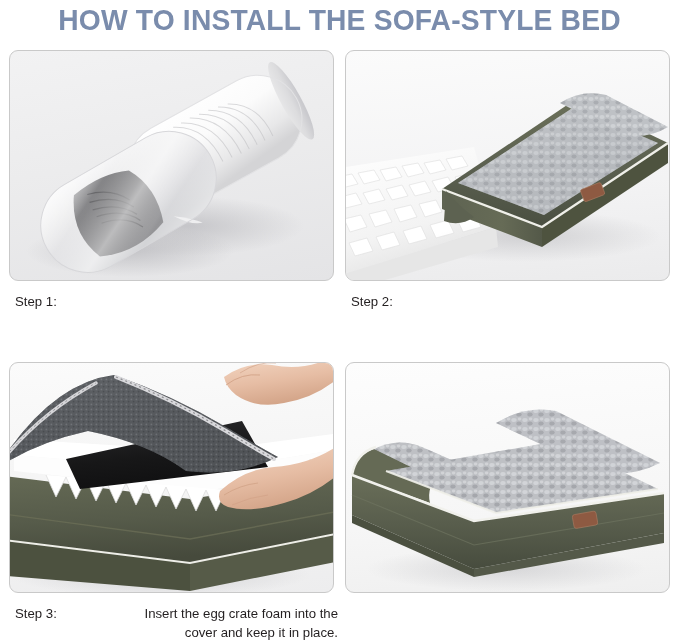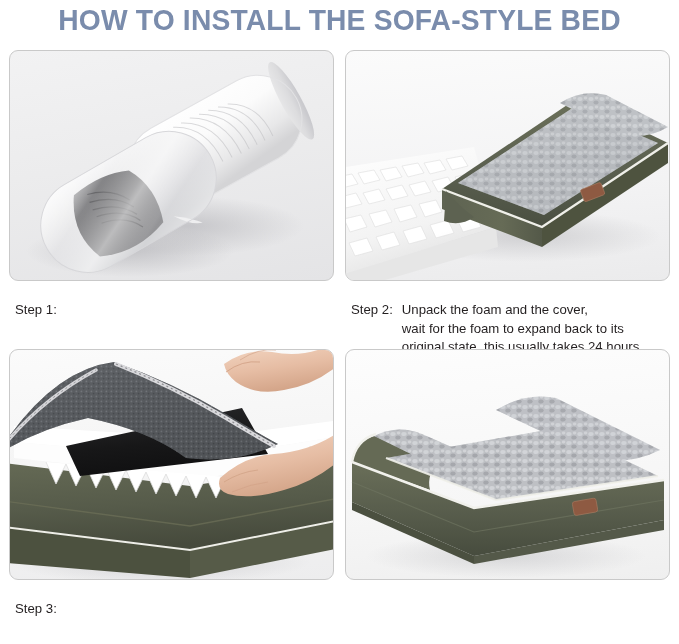--- a/index.html
+++ b/index.html
@@ -46,40 +46,40 @@
     width: 679px;
     height: 594px;
   }
   .cell {
     position: absolute;
     width: 329px;
   }
   .cell.c-left  { left: 9px; }
   .cell.c-right { left: 345px; }
   .cell.r-top    { top: 0px; }
-  .cell.r-bottom { top: 299px; text-align: right; }
+  .cell.r-bottom { top: 312px; text-align: right; }
 
   .photo {
     position: relative;
     width: 325px;
     height: 231px;
     border: 1px solid #c9c9c9;
     border-radius: 9px;
     background: #f4f4f4;
     overflow: hidden;
     box-sizing: border-box;
   }
   .photo .scene {
     position: absolute;
     left: 0; top: 0;
     width: 100%; height: 100%;
   }
 
   .caption {
-    margin-top: 20px;
+    margin-top: 12px;
     display: flex;
     align-items: flex-start;
     font-size: 13.2px;
     line-height: 18.5px;
     color: #231f20;
     font-family: "Liberation Sans", sans-serif;
   }
   .caption .step-label {
     flex: 0 0 auto;
     white-space: nowrap;
@@ -292,23 +292,20 @@
 
               <g>
                 <rect x="234" y="139" width="22" height="13" rx="2" transform="rotate(-21 234 139)" class="label-tag"></rect>
               </g>
             </g>
           </svg>
         </div>
       </div>
       <div class="caption">
         <span class="step-label">Step 2:</span>
-        <span class="step-text">Unpack the foam and the cover,
-wait for the foam to expand back to its
-original state, this usually takes 24 hours.</span>
       </div>
     </div>
 
     <div class="cell c-left r-bottom">
       <div class="photo p3-bg">
         <div class="scene">
           <svg width="325" height="231" viewBox="0 0 325 231">
             <defs>
               <linearGradient id="meshFlap" x1="0" y1="0" x2="0.6" y2="1">
                 <stop offset="0%" stop-color="#6f7276"></stop>
@@ -382,20 +379,22 @@
             <g>
               <path d="M210 128 q24 -22 54 -24 q34 -2 62 -20 l10 20 q-26 26 -62 36 q-34 10 -56 4 q-12 -4 -8 -16 z" fill="url(#skin)"></path>
               <path d="M214 132 q16 -10 34 -12" fill="none" stroke="#cf9f83" stroke-width="1" opacity="0.7"></path>
               <path d="M222 142 q18 -8 36 -10" fill="none" stroke="#cf9f83" stroke-width="1" opacity="0.55"></path>
             </g>
           </svg>
         </div>
       </div>
       <div class="caption">
         <span class="step-label">Step 3:</span>
+        <span class="step-text">Insert the egg crate foam into the
+cover and keep it in place.</span>
       </div>
     </div>
 
     <div class="cell c-right r-bottom">
       <div class="photo p4-bg">
         <div class="scene">
           <svg width="325" height="231" viewBox="0 0 325 231">
             <defs>
               <linearGradient id="greenSide4" x1="0" y1="0" x2="0" y2="1">
                 <stop offset="0%" stop-color="#6a6f59"></stop>

